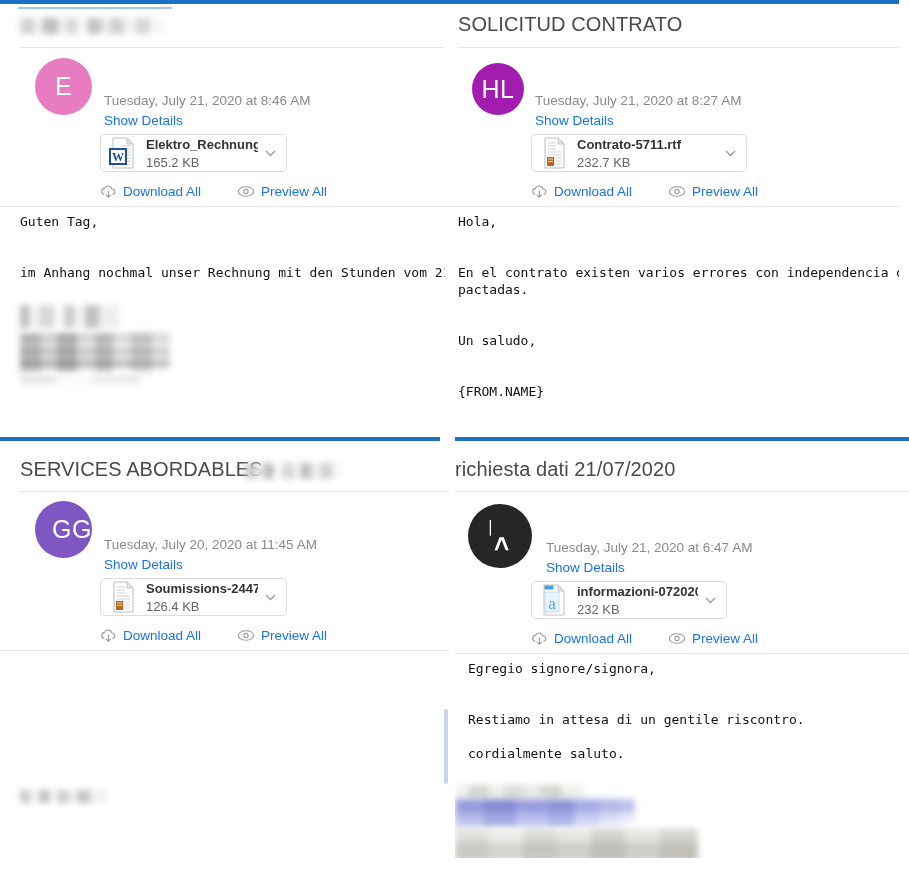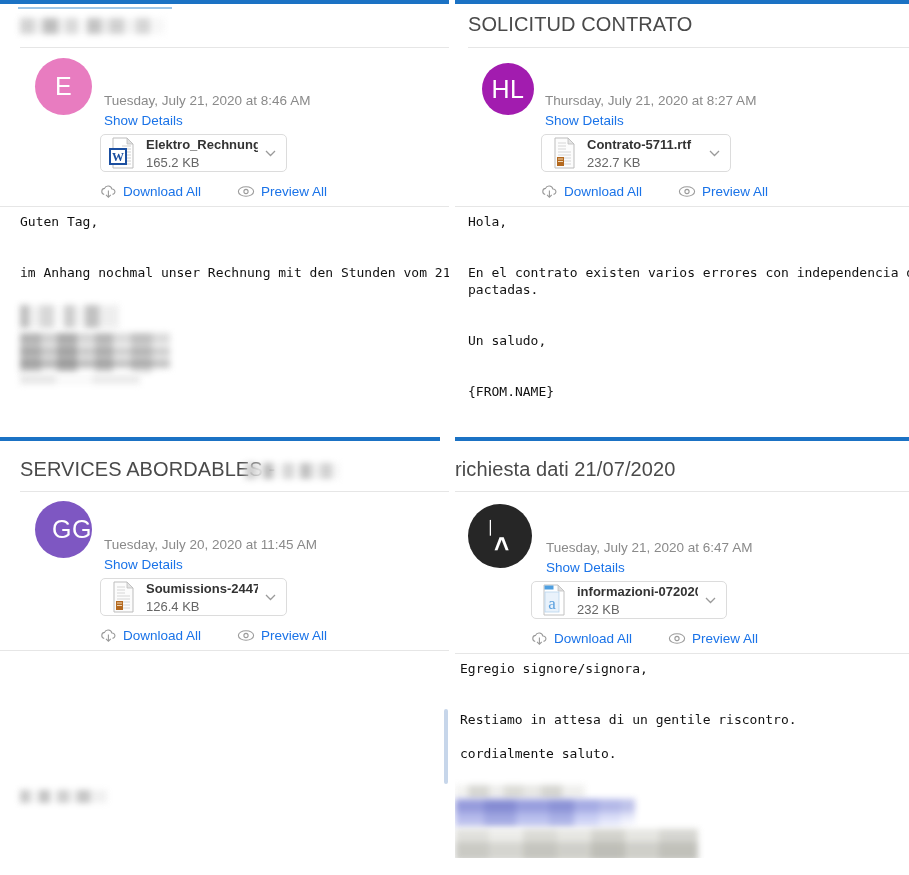--- a/index.html
+++ b/index.html
@@ -22,21 +22,21 @@
     width: 909px;
     height: 875px;
   }
 
   .panel {
     position: absolute;
     overflow: hidden;
     background: #ffffff;
   }
   .panel.tl { left: 0;   top: 0;   width: 449px; height: 432px; }
-  .panel.tr { left: 455px; top: 0; width: 454px; height: 432px; }
+  .panel.tr { left: 445px; top: 0; width: 454px; height: 432px; }
   .panel.bl { left: 0;   top: 437px; width: 449px; height: 438px; }
   .panel.br { left: 455px; top: 437px; width: 454px; height: 421px; }
 
   
   .topbar {
     position: absolute;
     left: 0;
     top: 0;
     height: 4px;
     background: #1b72c4;
@@ -284,24 +284,24 @@
     <div class="topbar full"></div>
 
     <div class="subject" style="left:13px; top:13px;">SOLICITUD CONTRATO</div>
 
     <div class="hairline" style="left:13px; top:47px; width:441px;"></div>
 
     <div class="avatar" style="left:482px; top:63px; width:52px; height:52px; background:#a21caf; left:27px;">
       <span>HL</span>
     </div>
 
-    <div class="timestamp" style="left:90px; top:93px;">Thursday, July 21, 2020 at 8:27 AM</div>
+    <div class="timestamp" style="left:90px; top:93px;">Tuesday, July 21, 2020 at 8:27 AM</div>
     <div class="showdetails" style="left:90px; top:113px;">Show Details</div>
 
-    <div class="attachment" style="left:86px; top:134px; width:190px; height:38px;">
+    <div class="attachment" style="left:86px; top:134px; width:216px; height:38px;">
       <span class="att-icon">
         <svg width="28" height="32" viewBox="0 0 28 32">
           <path d="M5 1 h13 l6 6 v24 h-19 z" fill="#fcfcfc" stroke="#bdbdbd" stroke-width="1"></path>
           <path d="M18 1 l6 6 h-6 z" fill="#e4e4e4" stroke="#bdbdbd" stroke-width="0.8"></path>
           <g stroke="#d3d3d3" stroke-width="0.9">
             <line x1="8" y1="6" x2="16" y2="6"></line>
             <line x1="8" y1="9" x2="16" y2="9"></line>
             <line x1="8" y1="12" x2="16" y2="12"></line>
             <line x1="8" y1="15" x2="21" y2="15"></line>
             <line x1="8" y1="18" x2="21" y2="18"></line>
@@ -488,21 +488,21 @@
         <svg width="18" height="13" viewBox="0 0 18 13">
           <ellipse cx="9" cy="6.5" rx="7.6" ry="4.8" fill="none" stroke="#9a9a9a" stroke-width="1.1"></ellipse>
           <circle cx="9" cy="6.5" r="2.1" fill="none" stroke="#9a9a9a" stroke-width="1.1"></circle>
         </svg>
         <span class="lbl">Preview All</span>
       </span>
     </div>
 
     <div class="hairline" style="left:0px; top:216px; width:454px;"></div>
 
-    <div class="body-text" style="left:5px; top:223px;" id="body-3">Egregio signore/signora,
+    <div class="body-text" style="left:13px; top:223px;" id="body-3">Egregio signore/signora,
 
 
 Restiamo in attesa di un gentile riscontro.
 
 cordialmente saluto.</div>
 
     <div class="redact" style="left:0px; top:348px; width:130px; height:14px;">
       <div class="redact-inner" style="background:linear-gradient(90deg,#f2f2f0 0 10%,#d4d4cf 10% 26%,#ececea 26% 38%,#d8d8d3 38% 52%,#e6e6e3 52% 66%,#d2d2cd 66% 82%,#eeeeec 82% 100%);"></div>
     </div>
     <div class="redact" style="left:0px; top:362px; width:180px; height:28px;">

